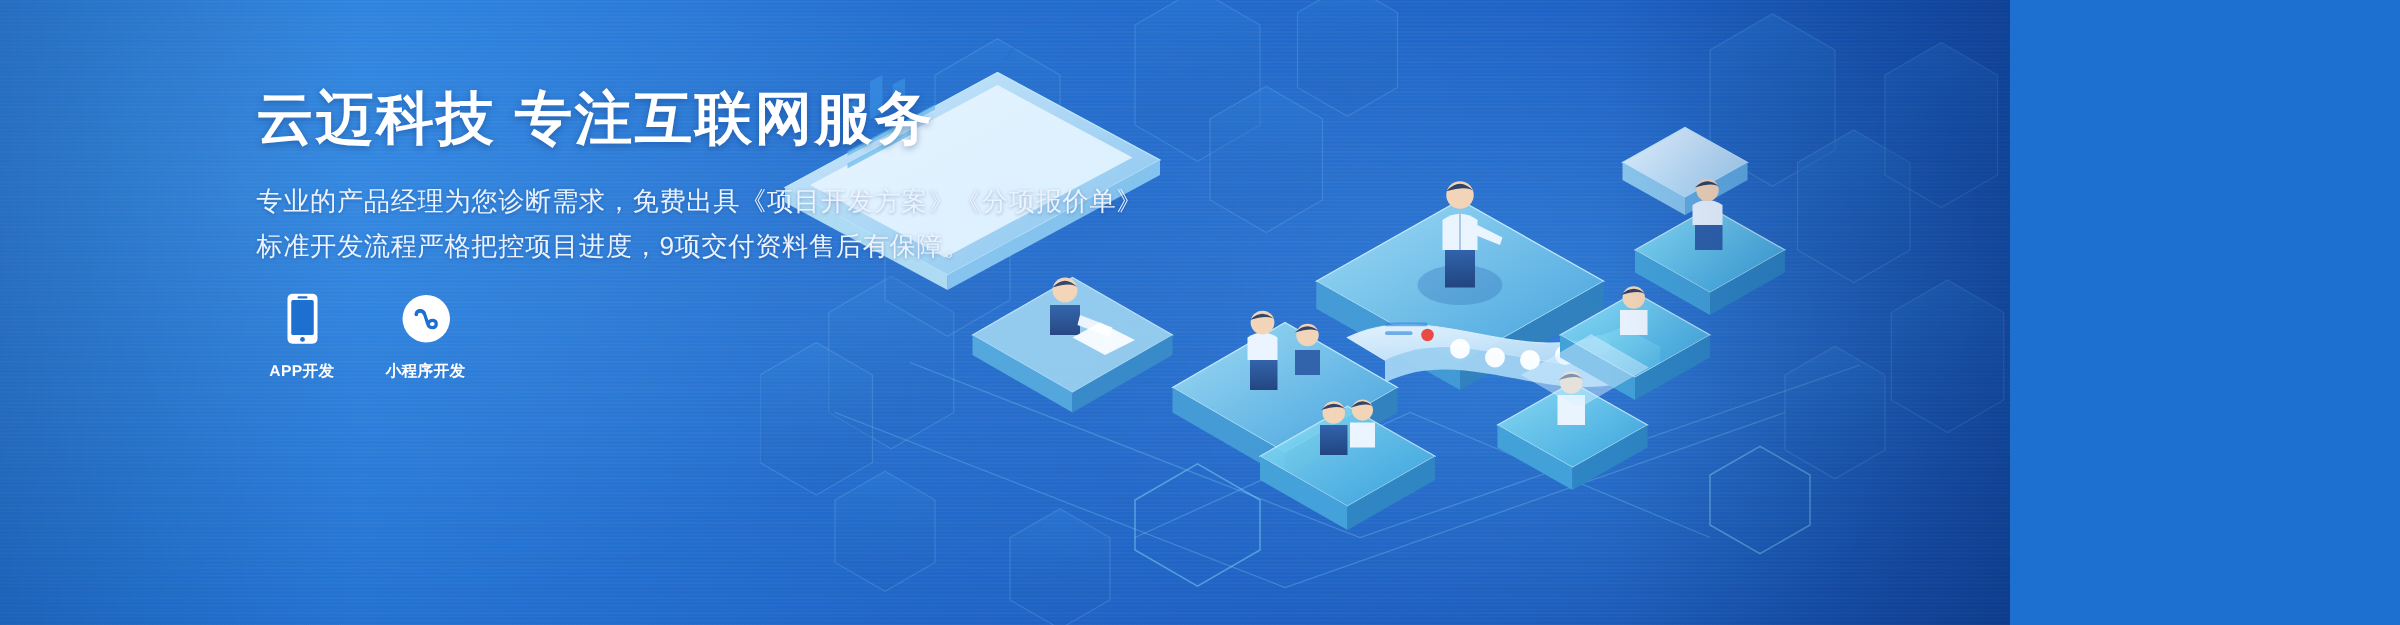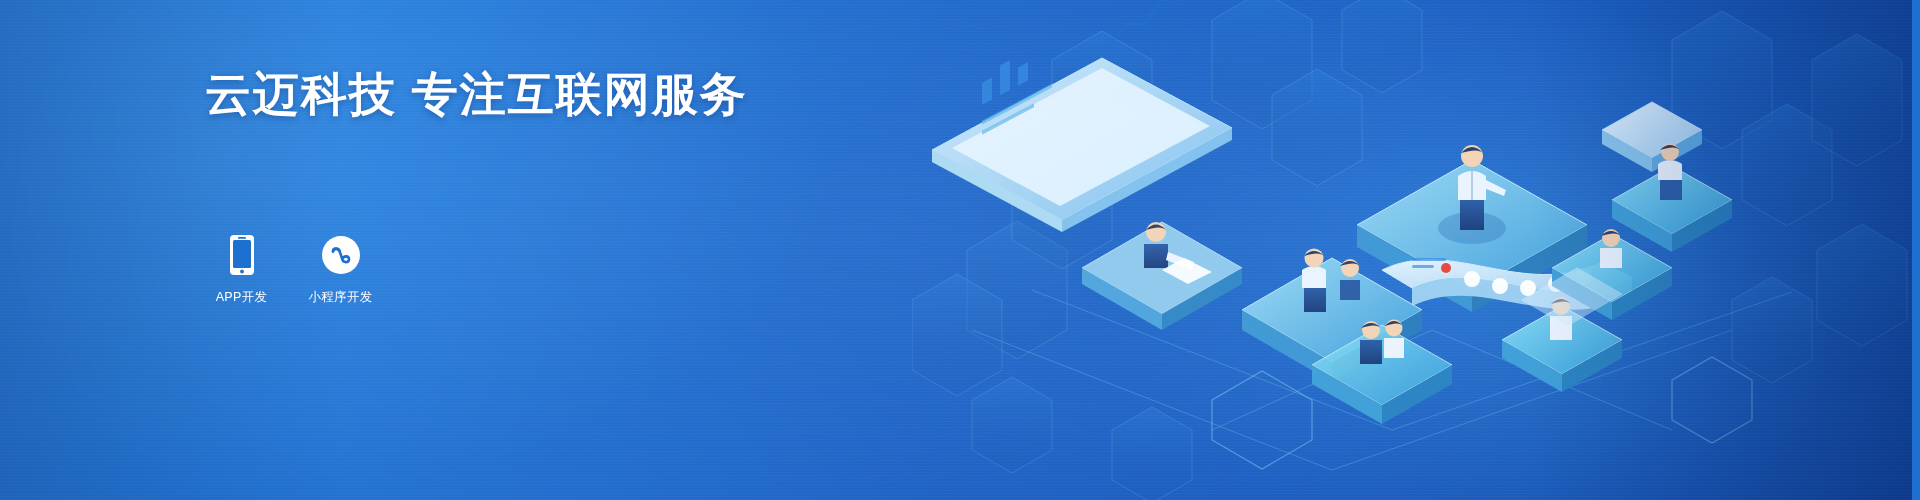--- a/index.html
+++ b/index.html
@@ -4,21 +4,21 @@
 <style>
   * { margin:0; padding:0; box-sizing:border-box; }
   html,body { width:1920px; height:500px; overflow:hidden; }
   body {
     font-family:"Liberation Sans","DejaVu Sans",sans-serif;
     background:#1d6fd0;
   }
 
   .banner {
     position:relative;
-    width:1912px; height:500px;
+    width:1608px; height:500px;
     overflow:hidden;
     background:
       radial-gradient(ellipse 900px 600px at 78% 52%, rgba(60,150,235,0.55) 0%, rgba(40,120,215,0.25) 45%, rgba(20,80,180,0) 72%),
       radial-gradient(ellipse 1200px 700px at 12% 30%, rgba(70,160,240,0.38) 0%, rgba(30,110,205,0.12) 50%, rgba(16,70,165,0) 78%),
       linear-gradient(118deg, #2f86e0 0%, #2276d6 22%, #1b64c8 48%, #1656bb 68%, #124aa8 86%, #0e3f96 100%);
   }
 
   
   .scanlines {
     position:absolute; inset:0;
@@ -62,20 +62,21 @@
     text-shadow:0 1px 3px rgba(5,35,95,0.3);
   }
 
   
   .services {
     position:absolute;
     left:205px; top:232px;
     display:flex;
     align-items:flex-start;
     gap:26px;
+    font-weight:bold;
   }
   .service {
     width:73px;
     display:flex;
     flex-direction:column;
     align-items:center;
     cursor:pointer;
   }
   .service .glyph {
     height:46px;
@@ -306,20 +307,24 @@
         <path d="M300 400 L350 371 L400 400 L400 440 L350 469 L300 440 Z"></path>
         <path d="M760 380 L800 357 L840 380 L840 420 L800 443 L760 420 Z"></path>
       </g>
     </svg>
   </div>
 
   <div class="vignette"></div>
 
   <div class="copy">
     <div class="headline">云迈科技 专注互联网服务</div>
+    <div class="subline">
+      <div>专业的产品经理为您诊断需求，免费出具《项目开发方案》《分项报价单》</div>
+      <div>标准开发流程严格把控项目进度，9项交付资料售后有保障。</div>
+    </div>
   </div>
 
   <div class="services">
 
     <div class="service">
       <span class="glyph">
         <svg width="26" height="42" viewBox="0 0 26 42">
           <rect x="1" y="1" width="24" height="40" rx="4" fill="#ffffff"></rect>
           <rect x="4" y="6" width="18" height="28" rx="1.5" fill="#1d6fd0"></rect>
           <rect x="9" y="3" width="8" height="1.8" rx="0.9" fill="#1d6fd0"></rect>

